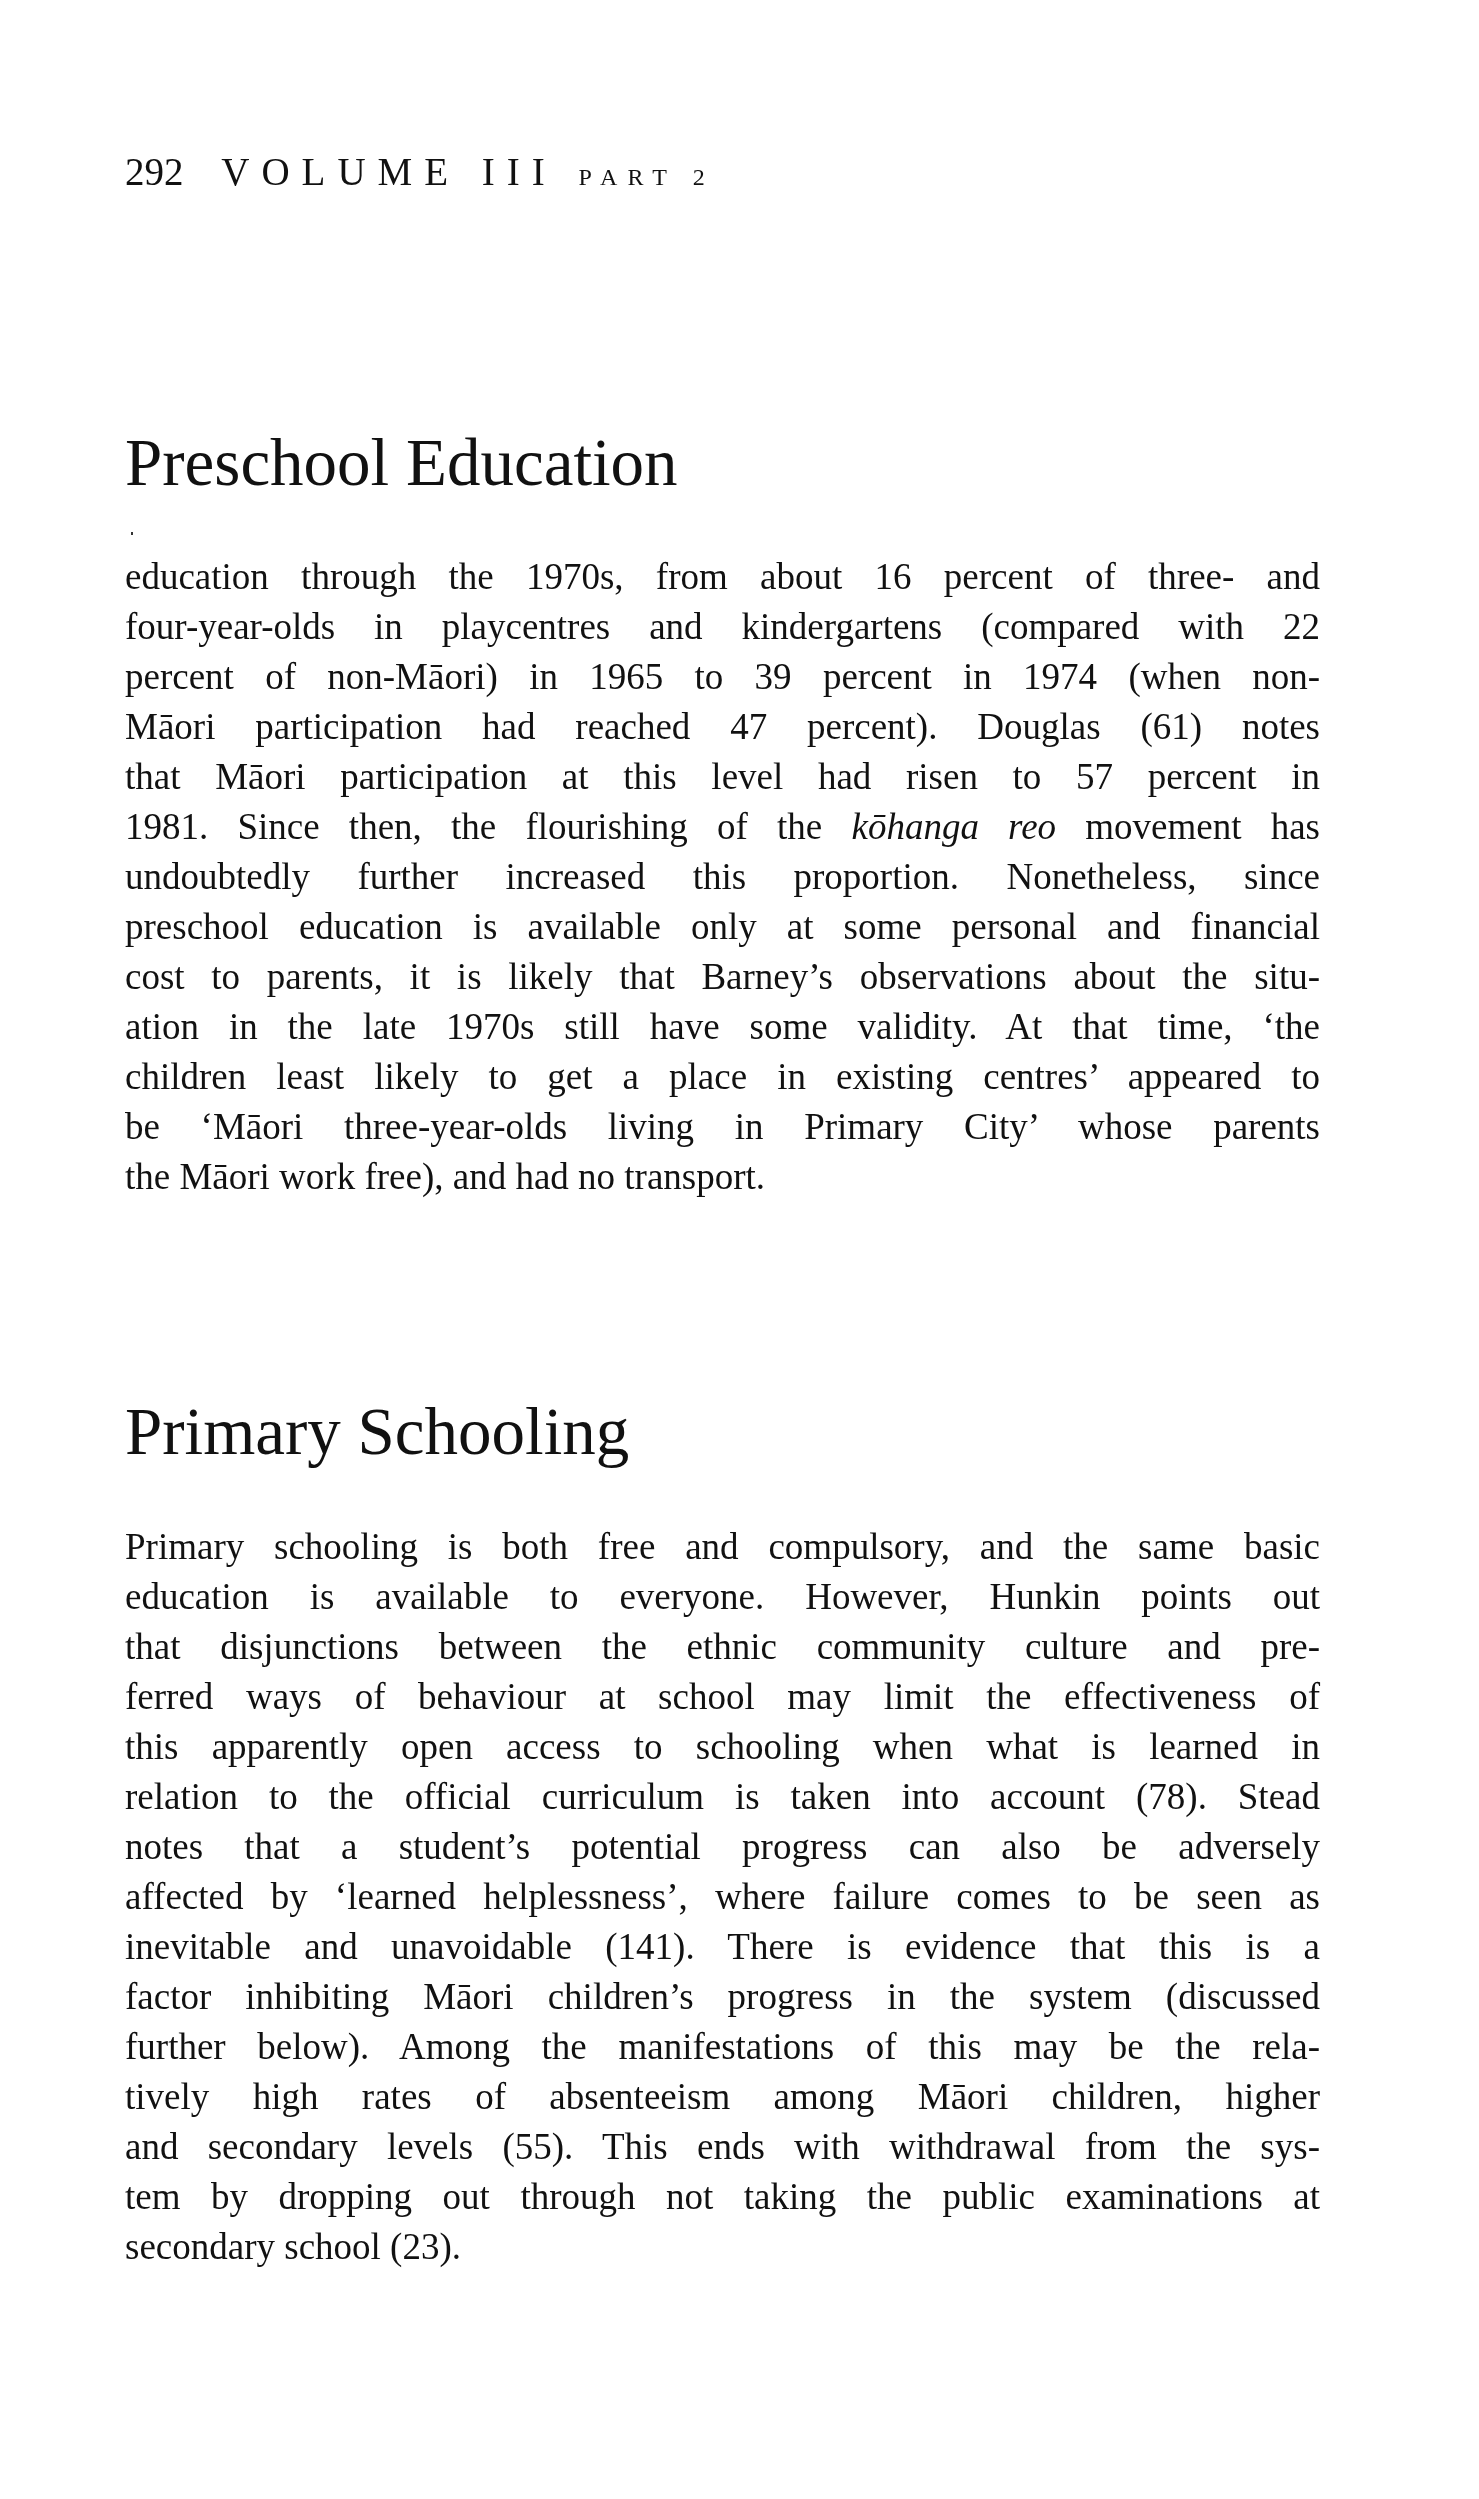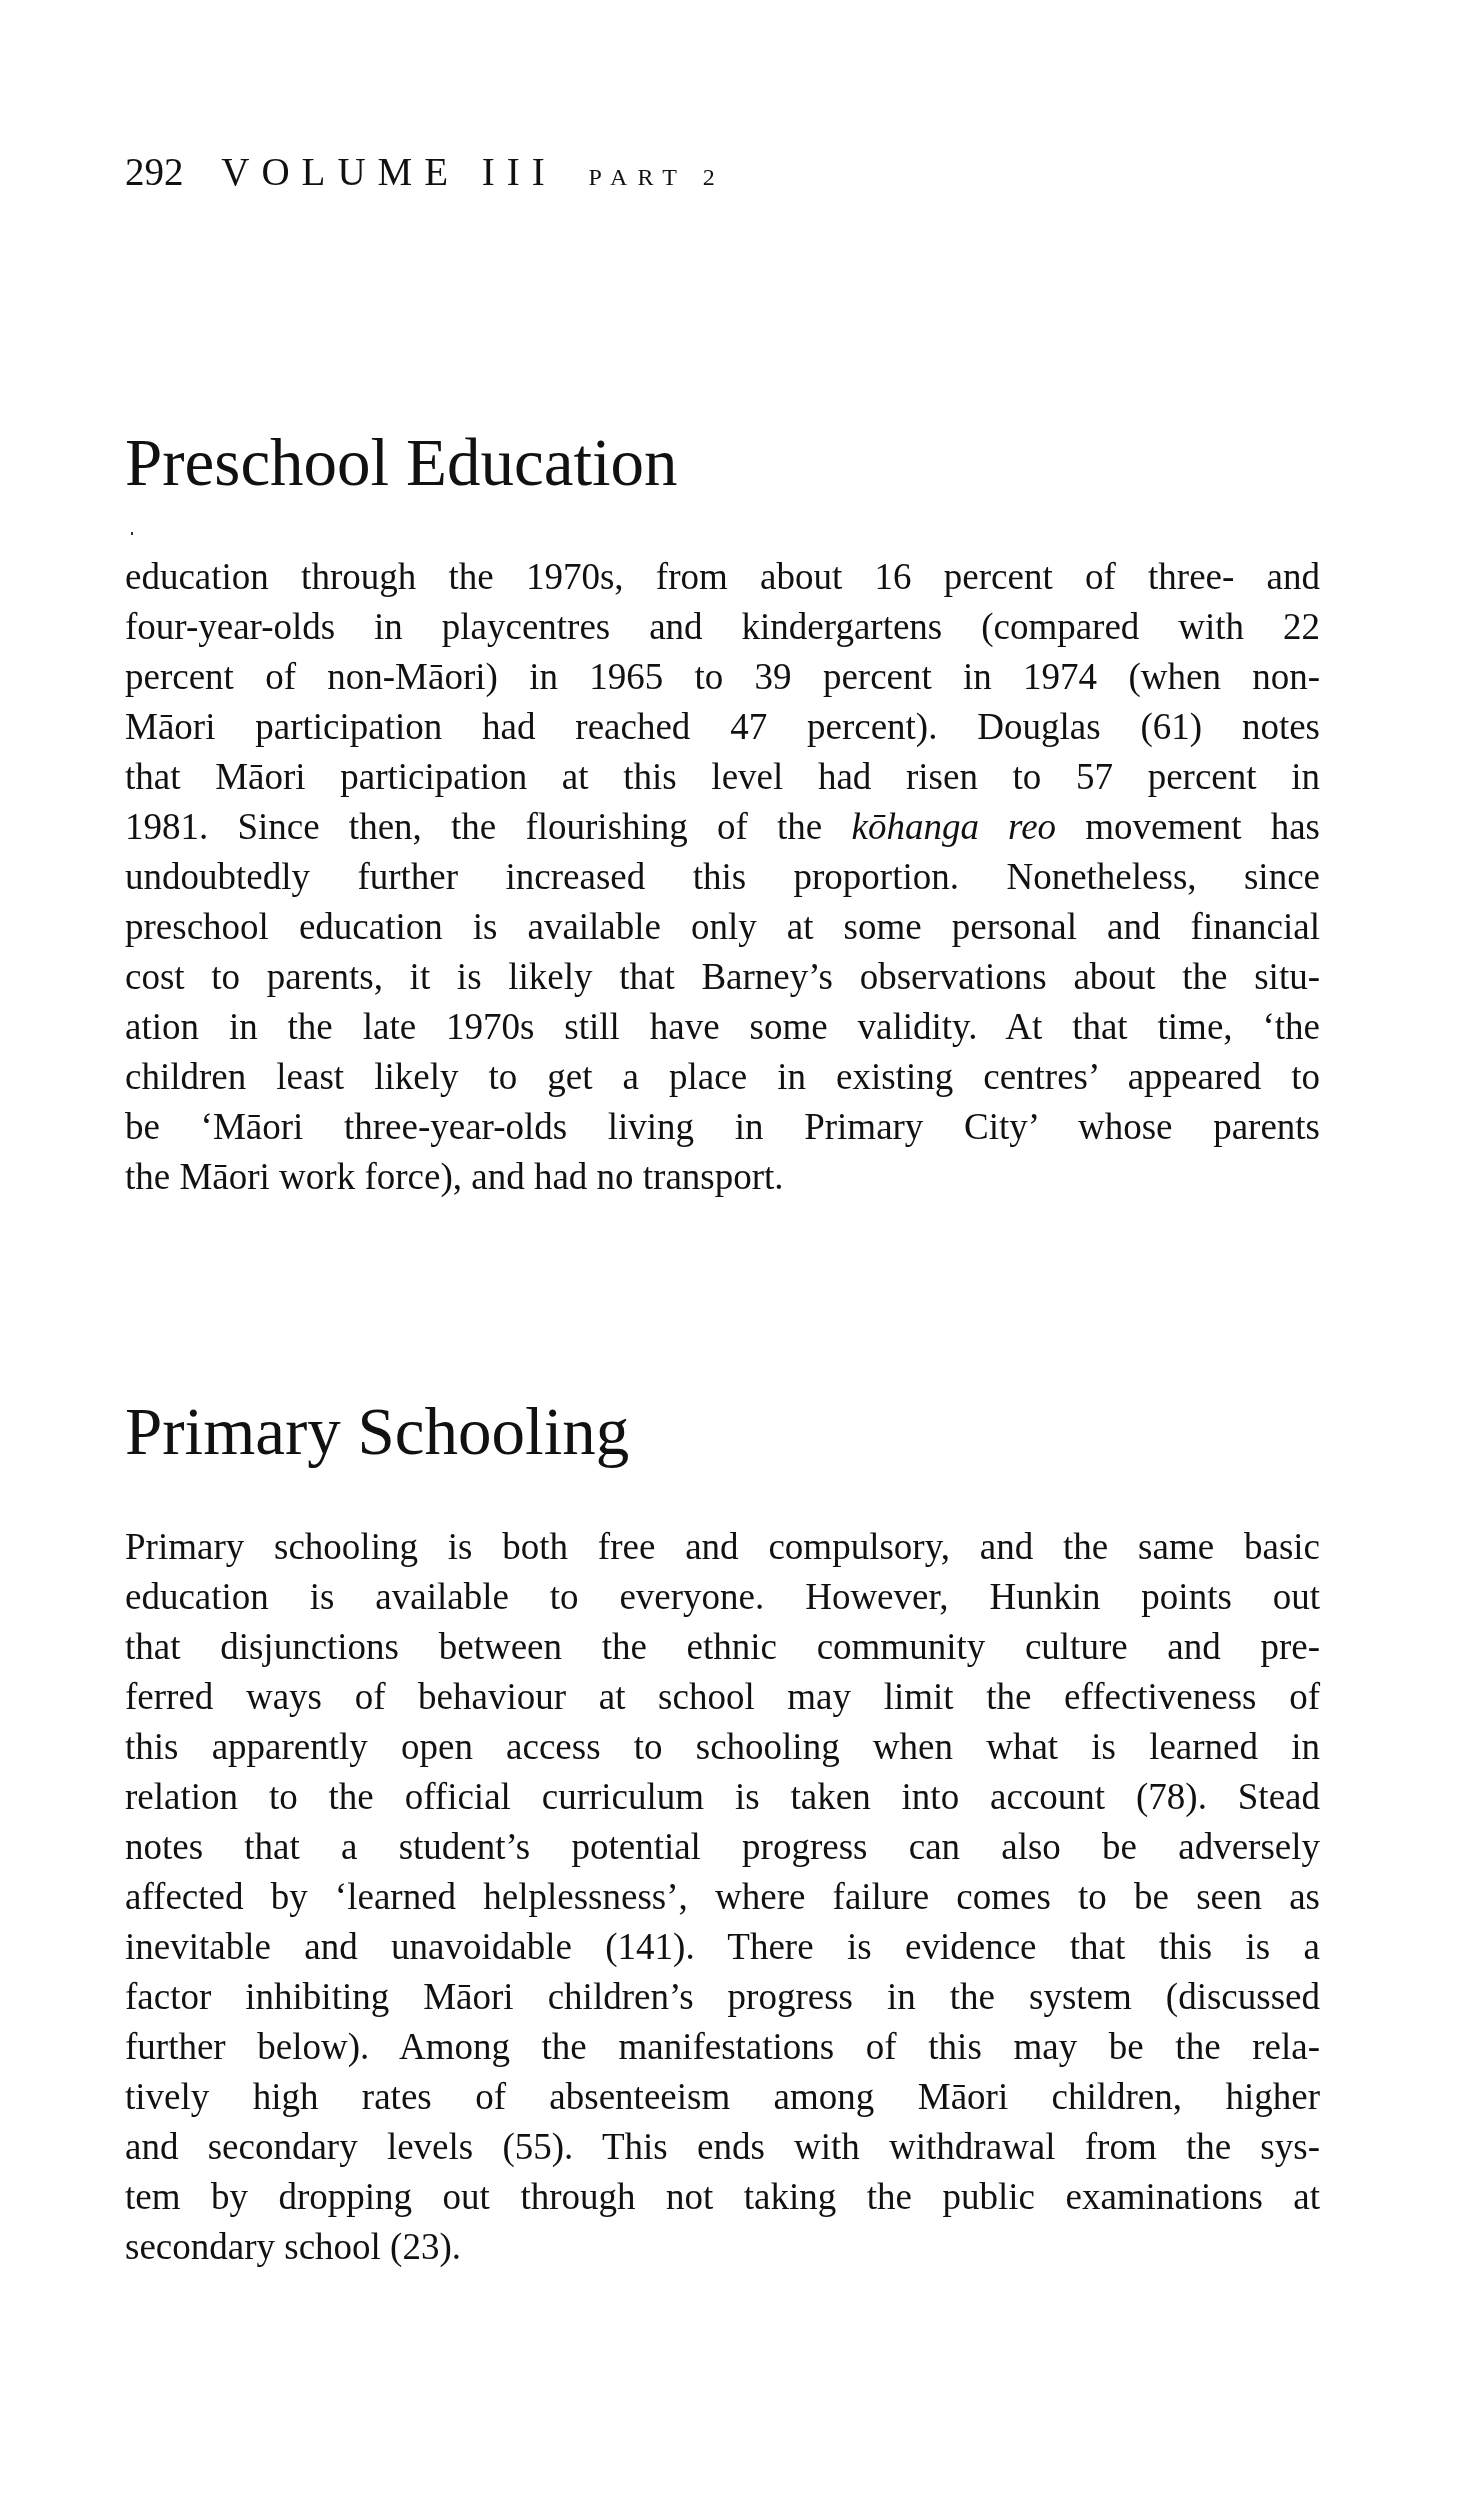--- a/index.html
+++ b/index.html
@@ -19,21 +19,21 @@
   .running-head {
     position: absolute;
     left: 125px;
     top: 149px;
     height: 46px;
     line-height: 46px;
     white-space: nowrap;
     font-size: 39px;
   }
   .rh-page { letter-spacing: 0; margin-right: 28px; }
-  .rh-vol { letter-spacing: 12px; margin-right: 22px; }
+  .rh-vol { letter-spacing: 12px; margin-right: 12px; }
   .rh-part { font-size: 24px; letter-spacing: 10.2px; }
   .block {
     position: absolute;
     left: 125px;
     width: 1195px;
     font-size: 37px;
   }
   .line {
     display: block;
     height: 50px;
@@ -85,21 +85,21 @@
     <span class="line">percent of non-Māori) in 1965 to 39 percent in 1974 (when non-</span>
     <span class="line">Māori participation had reached 47 percent). Douglas (61) notes</span>
     <span class="line">that Māori participation at this level had risen to 57 percent in</span>
     <span class="line"><span>1981. Since then, the flourishing of the </span><em>kōhanga reo</em><span> movement has</span></span>
     <span class="line">undoubtedly further increased this proportion. Nonetheless, since</span>
     <span class="line">preschool education is available only at some personal and financial</span>
     <span class="line">cost to parents, it is likely that Barney’s observations about the situ-</span>
     <span class="line">ation in the late 1970s still have some validity. At that time, ‘the</span>
     <span class="line">children least likely to get a place in existing centres’ appeared to</span>
     <span class="line">be ‘Māori three-year-olds living in Primary City’ whose parents</span>
-    <span class="line last">the Māori work force), and had no transport.</span>
+    <span class="line last">the Māori work free), and had no transport.</span>
   </div>
 
   <h2 class="heading" style="top:1389px;">Primary Schooling</h2>
 
   <div class="block" style="top:1522px;">
     <span class="line">Primary schooling is both free and compulsory, and the same basic</span>
     <span class="line">education is available to everyone. However, Hunkin points out</span>
     <span class="line">that disjunctions between the ethnic community culture and pre-</span>
     <span class="line">ferred ways of behaviour at school may limit the effectiveness of</span>
     <span class="line">this apparently open access to schooling when what is learned in</span>

